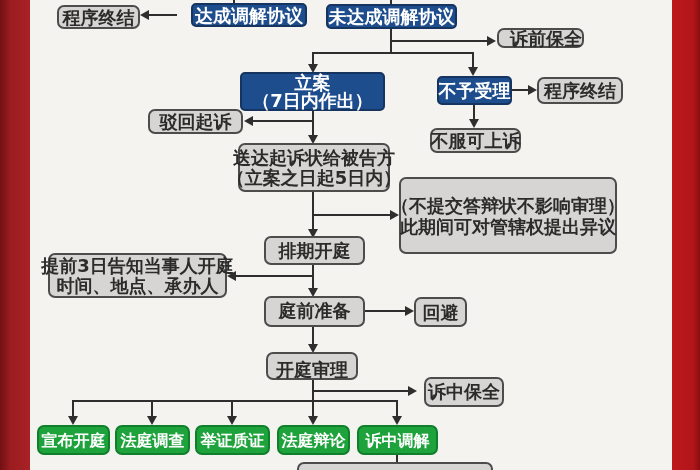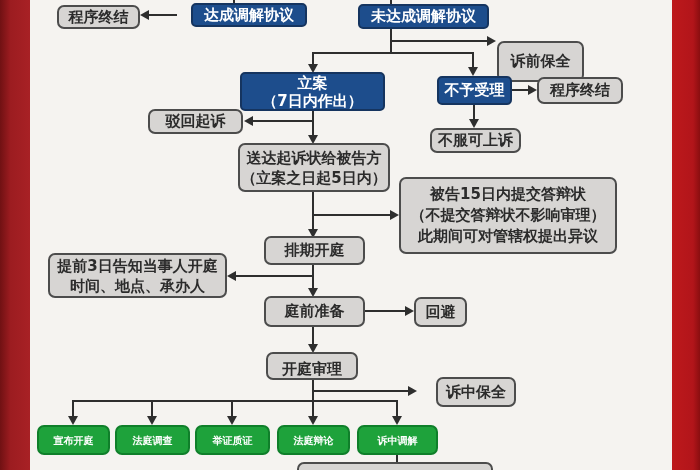--- a/index.html
+++ b/index.html
@@ -11,26 +11,26 @@
   }
   html,body{margin:0;padding:0;}
   body{width:700px;height:470px;overflow:hidden;position:relative;
        font-family:"DejaVu Sans","Liberation Sans",sans-serif;}
   #stage{position:absolute;inset:0;width:700px;height:470px;background:var(--panel);}
   .stripe{position:absolute;top:0;height:470px;}
   #stripe-left{left:0;width:30px;background:linear-gradient(90deg,#701113 0%,#9c1c20 35%,#a82125 100%);}
   #stripe-right{left:672px;width:28px;background:linear-gradient(90deg,#bd191c 0%,#b2151a 75%,#8a0e10 100%);}
   .node{position:absolute;box-sizing:border-box;display:flex;flex-direction:column;
         align-items:center;justify-content:center;text-align:center;
-        font-weight:bold;line-height:17px;font-size:15px;}
+        font-weight:bold;line-height:17px;font-size:18px;}
   .node.blue{background:var(--blue);border:2px solid var(--blue-bd);border-radius:5px;color:#fff;}
   .node.gray{background:var(--gray);border:2px solid var(--gray-bd);border-radius:7px;color:#2b2b2b;}
   .node.green{background:var(--green);border:2px solid var(--green-bd);border-radius:7px;color:#fff;}
   .node .ln{display:block;white-space:nowrap;}
-  .small{font-size:10px;}
+  .small{font-size:16px;}
   .l{position:absolute;background:var(--line);}
   .l.h{height:2px;} .l.v{width:2px;}
   .arr{position:absolute;width:0;height:0;}
   .arr.down{border-left:5px solid transparent;border-right:5px solid transparent;border-top:9px solid var(--line);}
   .arr.left{border-top:5px solid transparent;border-bottom:5px solid transparent;border-right:9px solid var(--line);}
   .arr.right{border-top:5px solid transparent;border-bottom:5px solid transparent;border-left:9px solid var(--line);}
 </style>
 </head>
 <body>
 
@@ -38,37 +38,37 @@
 
   <div class="l v" style="left:233px;top:0;height:5px;"></div>
   <div class="l v" style="left:390px;top:0;height:6px;"></div>
 
   <div class="node gray" style="left:57px;top:5px;width:83px;height:24px;">
     <span class="ln">程序终结</span>
   </div>
   <div class="node blue" style="left:191px;top:3px;width:116px;height:24px;">
     <span class="ln">达成调解协议</span>
   </div>
-  <div class="node blue" style="left:326px;top:4px;width:131px;height:25px;margin-left:32px;">
+  <div class="node blue" style="left:326px;top:4px;width:131px;height:25px;">
     <span class="ln">未达成调解协议</span>
   </div>
 
   <div class="l h" style="left:149px;top:14px;width:28px;"></div>
   <div class="arr left" style="left:140px;top:10px;"></div>
 
   <div class="l v" style="left:390px;top:29px;height:24px;"></div>
   <div class="l h" style="left:391px;top:40px;width:96px;"></div>
   <div class="arr right" style="left:487px;top:36px;"></div>
   <div class="l h" style="left:312px;top:52px;width:162px;"></div>
   <div class="l v" style="left:312px;top:52px;height:13px;"></div>
   <div class="arr down" style="left:308px;top:64px;"></div>
   <div class="l v" style="left:472px;top:52px;height:16px;"></div>
   <div class="arr down" style="left:468px;top:67px;"></div>
 
-  <div class="node gray" style="left:497px;top:41px;width:87px;height:41px;">
+  <div class="node gray" style="left:497px;top:28px;width:87px;height:20px;align-items:flex-end;">
     <span class="ln">诉前保全</span>
   </div>
 
   <div class="node blue" style="left:240px;top:72px;width:145px;height:39px;line-height:18px;text-align:center;">
     <span class="ln">立案</span>
     <span class="ln">（7日内作出）</span>
   </div>
 
   <div class="node blue" style="left:437px;top:76px;width:75px;height:29px;">
     <span class="ln">不予受理</span>
@@ -94,21 +94,20 @@
   <div class="node gray" style="left:238px;top:143px;width:152px;height:49px;line-height:20px;">
     <span class="ln">送达起诉状给被告方</span>
     <span class="ln">（立案之日起5日内）</span>
   </div>
 
   <div class="l v" style="left:312px;top:192px;height:38px;"></div>
   <div class="arr down" style="left:308px;top:229px;"></div>
   <div class="l h" style="left:313px;top:214px;width:78px;"></div>
   <div class="arr right" style="left:390px;top:210px;"></div>
   <div class="node gray" style="left:399px;top:177px;width:218px;height:77px;line-height:21px;">
-    <span class="ln">被告15日内提交答辩状</span>
     <span class="ln">（不提交答辩状不影响审理）</span>
     <span class="ln">此期间可对管辖权提出异议</span>
   </div>
 
   <div class="node gray" style="left:264px;top:236px;width:101px;height:29px;">
     <span class="ln">排期开庭</span>
   </div>
   <div class="l v" style="left:312px;top:265px;height:24px;"></div>
   <div class="arr down" style="left:308px;top:288px;"></div>
   <div class="l h" style="left:236px;top:275px;width:77px;"></div>
@@ -129,21 +128,21 @@
 
   <div class="l v" style="left:312px;top:327px;height:18px;"></div>
   <div class="arr down" style="left:308px;top:344px;"></div>
   <div class="node gray" style="left:266px;top:352px;width:92px;height:28px;justify-content:flex-end;">
     <span class="ln">开庭审理</span>
   </div>
 
   <div class="l v" style="left:312px;top:380px;height:22px;"></div>
   <div class="l h" style="left:313px;top:390px;width:96px;"></div>
   <div class="arr right" style="left:408px;top:386px;"></div>
-  <div class="node gray" style="left:436px;top:377px;width:80px;height:30px;">
+  <div class="node gray" style="left:424px;top:377px;width:80px;height:30px;font-family:Liberation Serif, serif;">
     <span class="ln">诉中保全</span>
   </div>
 
   <div class="l h" style="left:72px;top:400px;width:326px;"></div>
   <div class="l v" style="left:72px;top:400px;height:17px;"></div>
   <div class="arr down" style="left:68px;top:416px;"></div>
   <div class="l v" style="left:151px;top:400px;height:17px;"></div>
   <div class="arr down" style="left:147px;top:416px;"></div>
   <div class="l v" style="left:231px;top:400px;height:17px;"></div>
   <div class="arr down" style="left:227px;top:416px;"></div>

